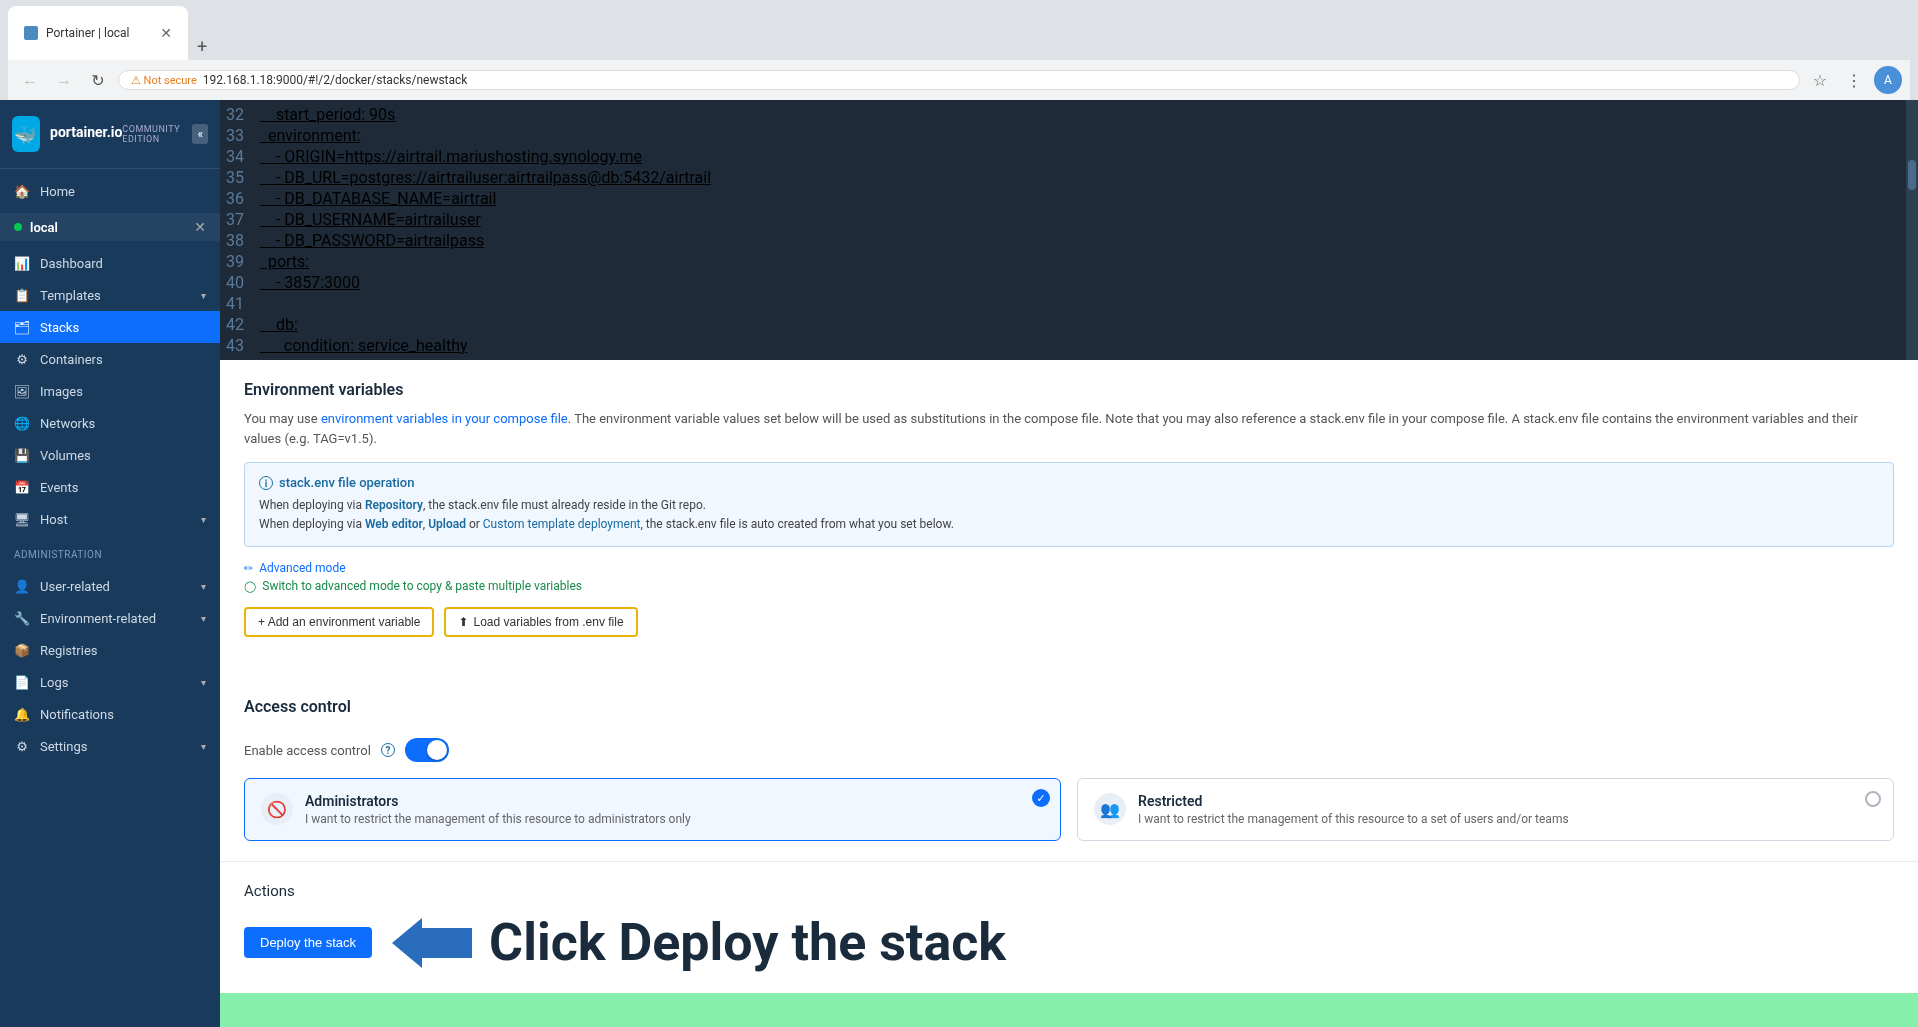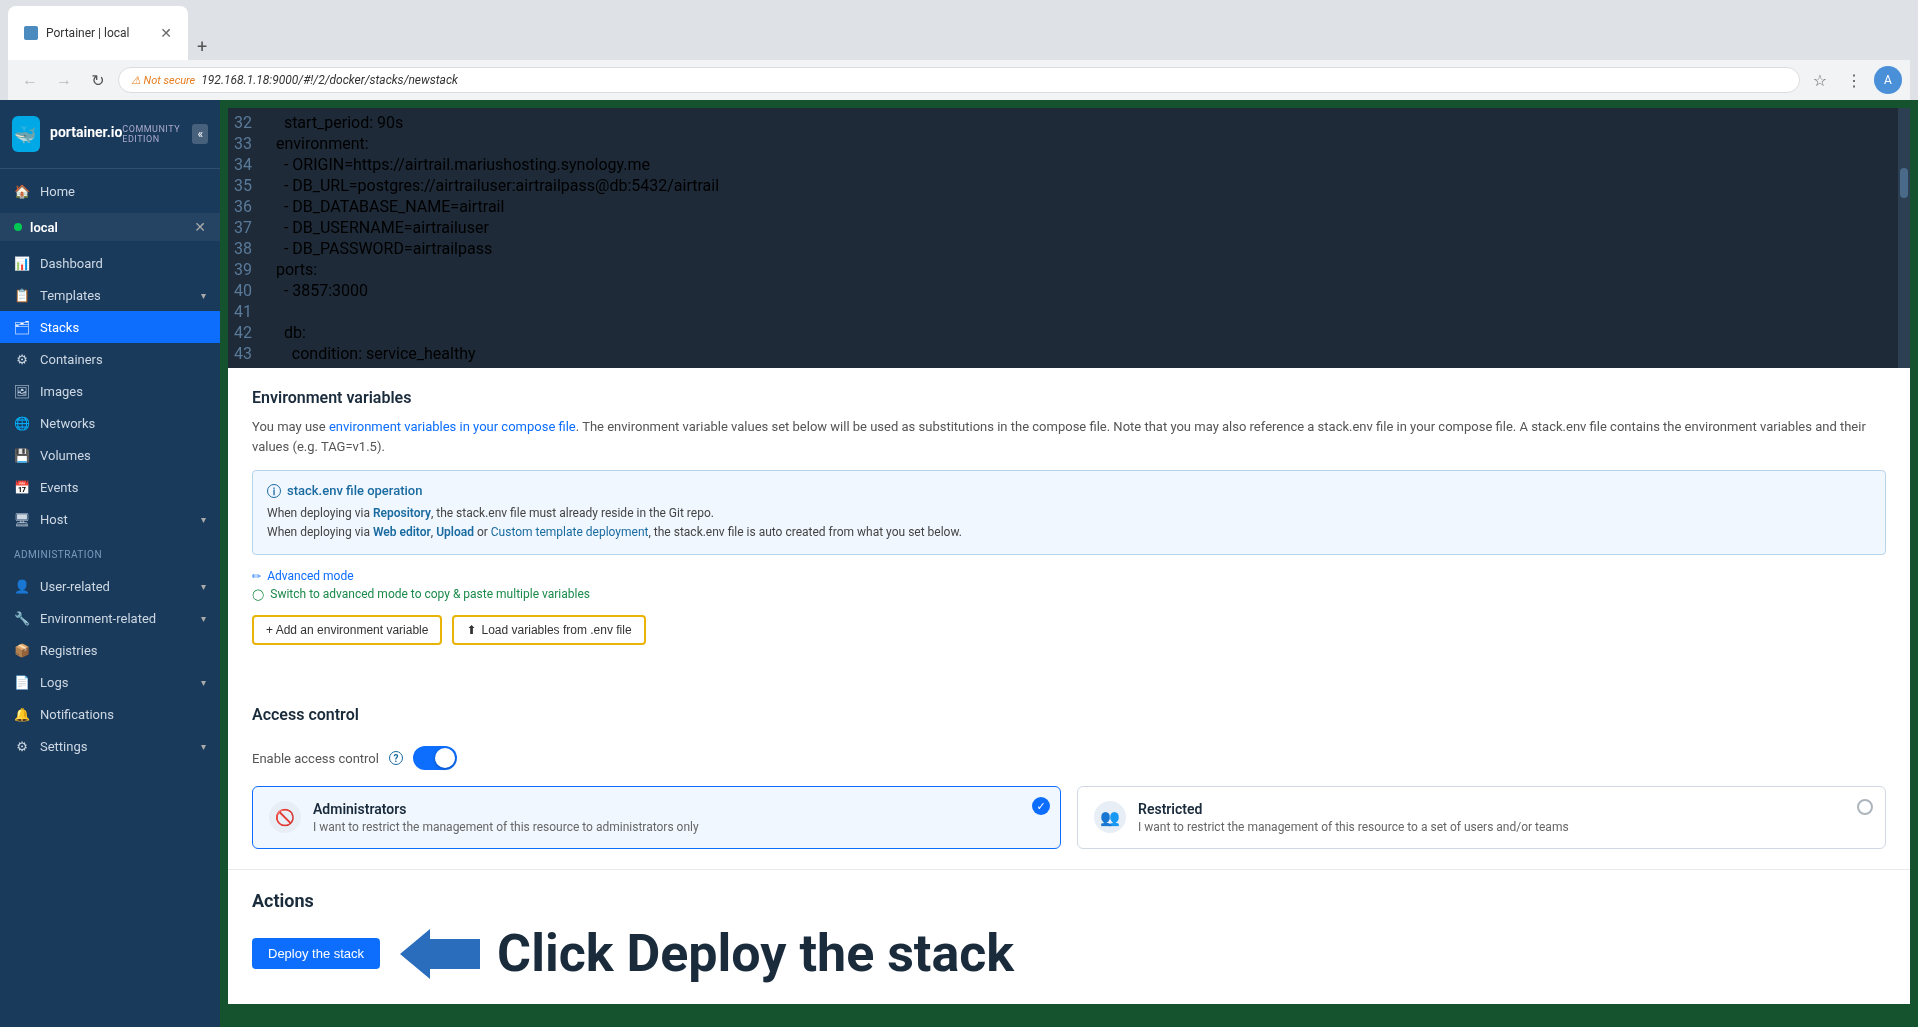--- a/index.html
+++ b/index.html
@@ -9,21 +9,21 @@
     .browser-chrome { background: #dee1e6; padding: 6px 8px 0; }
     .browser-tab-bar { display: flex; align-items: flex-end; margin-bottom: 0; }
     .browser-tab { background: #fff; border-radius: 8px 8px 0 0; padding: 19px 16px; font-size: 12px; display: flex; align-items: center; gap: 8px; min-width: 180px; max-width: 220px; }
     .browser-tab .favicon { width: 14px; height: 14px; background: #4b8bbf; border-radius: 2px; }
     .browser-tab .tab-title { font-size: 12px; color: #333; flex: 1; white-space: nowrap; overflow: hidden; text-overflow: ellipsis; }
     .browser-tab .close-tab { color: #666; font-size: 14px; cursor: pointer; }
     .browser-tab-new { width: 28px; height: 28px; display: flex; align-items: center; justify-content: center; font-size: 18px; color: #555; cursor: pointer; }
     .browser-toolbar { background: #f1f3f4; padding: 6px 8px; display: flex; align-items: center; gap: 6px; }
     .browser-nav-btn { width: 28px; height: 28px; border: none; background: none; cursor: pointer; border-radius: 50%; display: flex; align-items: center; justify-content: center; color: #555; font-size: 16px; }
     .browser-nav-btn.disabled { color: #bbb; cursor: default; }
-    .browser-address-bar { flex: 1; height: 26px; background: #fff; border: 1px solid #ddd; border-radius: 14px; padding: 0 12px; font-size: 12px; display: flex; align-items: center; gap: 6px; font-style: italic; }
+    .browser-address-bar { flex: 1; height: 20px; background: #fff; border: 1px solid #ddd; border-radius: 14px; padding: 0 12px; font-size: 12px; display: flex; align-items: center; gap: 6px; }
     .browser-address-bar .insecure { color: #e67e22; font-size: 11px; }
     .browser-address-bar .url { color: #333; font-size: 12px; }
     .browser-star { width: 28px; height: 28px; display: flex; align-items: center; justify-content: center; color: #666; cursor: pointer; }
     .browser-profile { width: 28px; height: 28px; border-radius: 50%; background: #4a90d9; display: flex; align-items: center; justify-content: center; color: white; font-size: 12px; cursor: pointer; }
 
     
     .app-container { display: flex; flex: 1; overflow: hidden; }
 
     
     .sidebar { width: 220px; background: #1a3a5c; color: white; display: flex; flex-direction: column; overflow-y: auto; flex-shrink: 0; }
@@ -42,24 +42,24 @@
     .sidebar-item .chevron { font-size: 10px; color: #aaa; }
 
     .sidebar-env-header { display: flex; align-items: center; padding: 6px 14px; background: rgba(255,255,255,0.05); }
     .sidebar-env-dot { width: 8px; height: 8px; border-radius: 50%; background: #00c853; margin-right: 8px; }
     .sidebar-env-name { font-size: 13px; color: white; font-weight: 600; flex: 1; }
     .sidebar-env-close { color: #aaa; cursor: pointer; font-size: 14px; }
 
     .sidebar-admin-label { padding: 8px 14px 4px; font-size: 10px; color: #7a9bbc; text-transform: uppercase; letter-spacing: 0.5px; }
 
     
-    .main-content { flex: 1; overflow-y: auto; background: #14532d; padding: 8px; }
+    .main-content { flex: 1; overflow-y: auto; background: #86efac; padding: 0; }
     .code-line { display: flex; align-items: flex-start; padding: 1px 0; }
     .code-line-num { width: 40px; text-align: right; padding-right: 16px; color: #5a7a9a; user-select: none; min-width: 40px; }
-    .code-line-content { flex: 1; white-space: pre; }
+    .code-line-content { flex: 1; white-space: pre; text-decoration: underline; }
     .code-scroll { background: #1e2a38; padding: 4px 0 4px 0; }
 
     .env-vars-section { padding: 20px 24px; background: white; }
     .section-title { font-size: 16px; font-weight: 600; color: #1a2b3c; margin-bottom: 10px; }
     .section-desc { font-size: 13px; color: #555; line-height: 1.5; margin-bottom: 14px; }
     .section-desc a { color: #0d6efd; text-decoration: none; }
 
     .info-box { border: 1px solid #b8d4ea; background: #f0f7ff; border-radius: 4px; padding: 12px 14px; margin-bottom: 14px; }
     .info-box-title { color: #1a6ba0; font-size: 13px; font-weight: 500; margin-bottom: 6px; display: flex; align-items: center; gap: 6px; }
     .info-box-body { font-size: 12px; color: #444; line-height: 1.6; }
@@ -84,21 +84,21 @@
     .access-cards { display: flex; gap: 16px; }
     .access-card { flex: 1; border: 1px solid #d0d8e4; border-radius: 6px; padding: 14px 16px; display: flex; align-items: flex-start; gap: 12px; cursor: pointer; position: relative; }
     .access-card.selected { border-color: #0d6efd; background: #f0f7ff; }
     .access-card-icon { width: 32px; height: 32px; border-radius: 50%; background: #e8eef5; display: flex; align-items: center; justify-content: center; font-size: 16px; flex-shrink: 0; }
     .access-card-title { font-size: 14px; font-weight: 600; color: #1a2b3c; margin-bottom: 3px; }
     .access-card-desc { font-size: 12px; color: #666; }
     .access-card-radio { width: 16px; height: 16px; border-radius: 50%; border: 2px solid #adb5bd; position: absolute; top: 12px; right: 12px; display: flex; align-items: center; justify-content: center; }
     .checkmark-blue { width: 18px; height: 18px; border-radius: 50%; background: #0d6efd; color: white; display: flex; align-items: center; justify-content: center; font-size: 11px; position: absolute; top: 10px; right: 10px; }
 
     .actions-section { padding: 20px 24px; background: white; border-top: 1px solid #e8eaed; }
-    .actions-title { font-size: 18px; font-weight: 700; color: #1a2b3c; margin-bottom: 12px; }
+    .actions-title { font-size: 15px; font-weight: 400; color: #1a2b3c; margin-bottom: 12px; }
     .actions-row { display: flex; align-items: center; gap: 20px; }
 
     
     .click-annotation { display: flex; align-items: center; gap: 17px; }
     .click-text { font-size: 52px; font-weight: 700; color: #1a2b3c; white-space: nowrap; }
 
     
     .code-wrapper { position: relative; overflow: hidden; }
     .code-scrollbar { position: absolute; right: 0; top: 0; width: 12px; height: 100%; background: #2d3f52; }
     .code-scrollbar-thumb { width: 8px; height: 30px; background: #4a6a8a; border-radius: 4px; margin: 2px auto; margin-top: 60px; }

